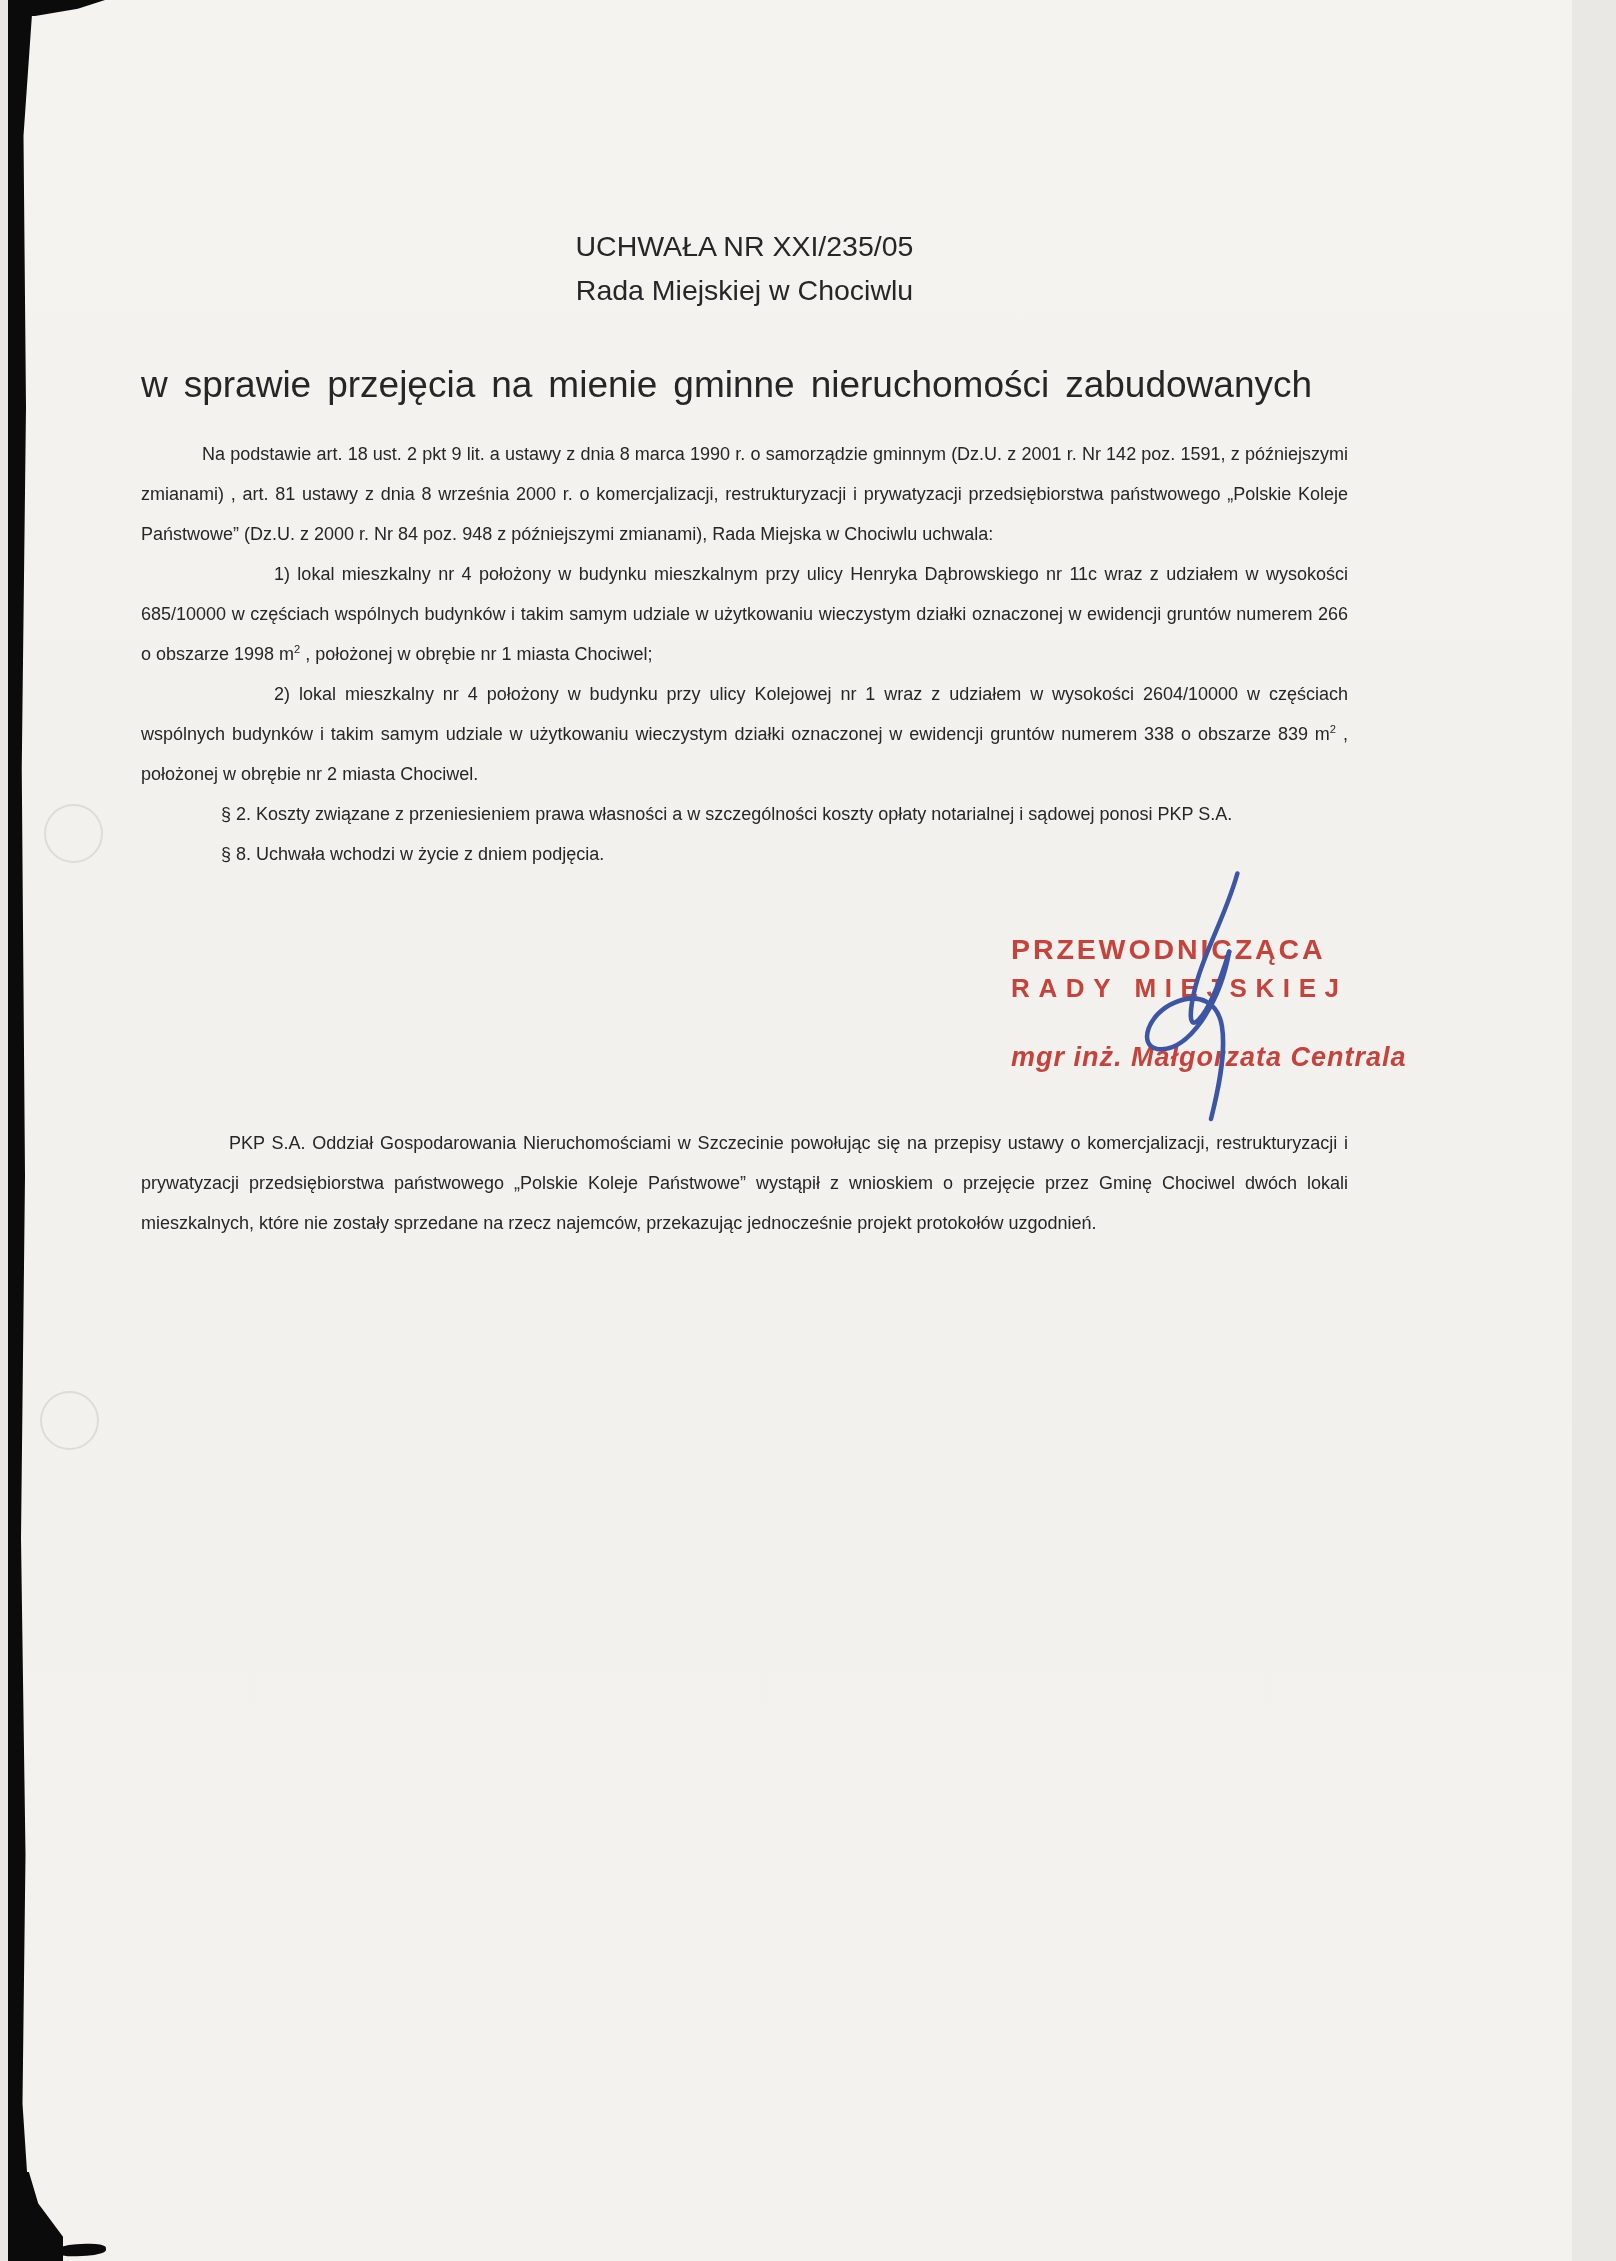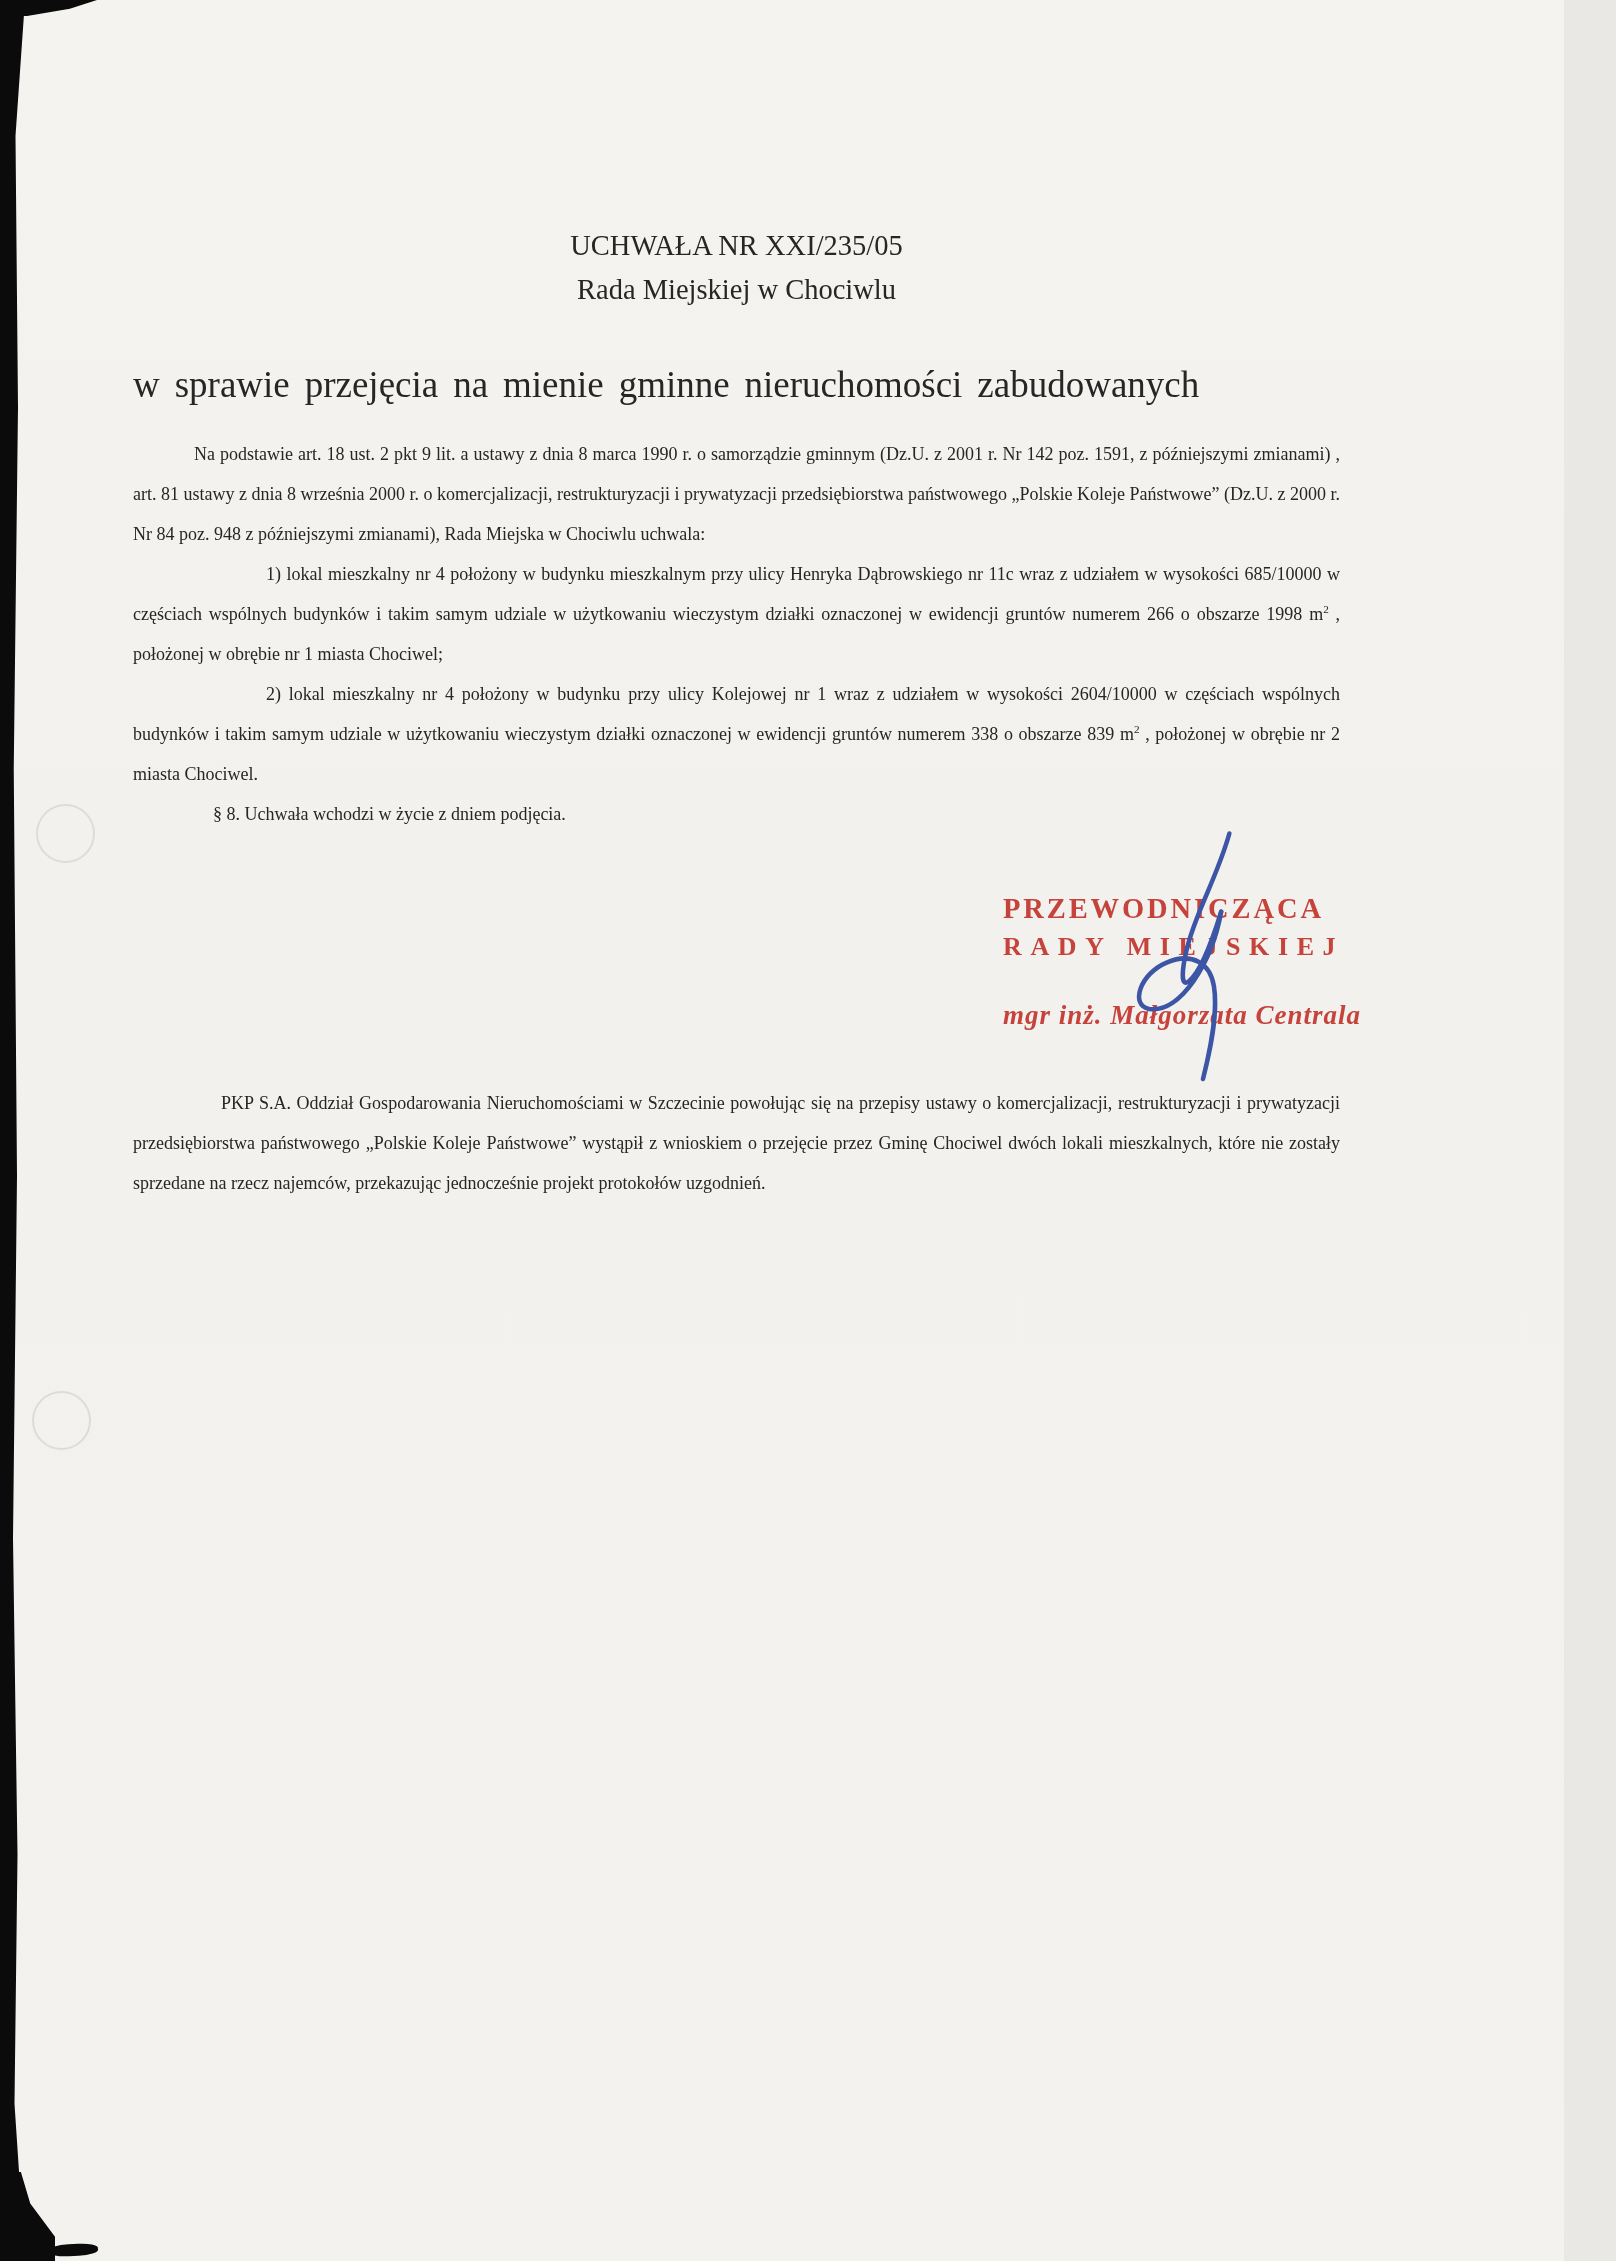--- a/index.html
+++ b/index.html
@@ -6,22 +6,23 @@
     margin: 0;
     padding: 0;
     background: #e9e8e5;
   }
   .page {
     position: relative;
     width: 1564px;
     height: 2262px;
     background: linear-gradient(180deg, #f4f3f0 0%, #f2f1ee 40%, #f3f2ef 100%);
     overflow: hidden;
-    font-family: Liberation Serif, serif;
+    font-family: Liberation Sans, sans-serif;
     color: #262626;
+    margin-left: 8px;
   }
   
   .edge-left {
     position: absolute; left: 0; top: 0; bottom: 0; width: 25px;
     background: #0b0b0b;
     clip-path: polygon(0 0, 100% 0, 62% 6%, 72% 18%, 55% 34%, 68% 52%, 52% 68%, 70% 82%, 58% 93%, 100% 100%, 0 100%);
   }
   .edge-top {
     position: absolute; left: 0; top: 0; width: 97px; height: 16px;
     background: #0b0b0b;
@@ -124,20 +125,21 @@
 
     <p class="subject">w sprawie przejęcia na mienie gminne nieruchomości zabudowanych</p>
 
     <p class="para preamble">Na podstawie art. 18 ust. 2 pkt 9 lit. a ustawy z dnia 8 marca 1990 r. o samorządzie gminnym (Dz.U. z 2001 r. Nr 142 poz. 1591, z późniejszymi zmianami) , art. 81 ustawy z dnia 8 września 2000 r. o komercjalizacji, restrukturyzacji i prywatyzacji przedsiębiorstwa państwowego „Polskie Koleje Państwowe” (Dz.U. z 2000 r. Nr 84 poz. 948 z późniejszymi zmianami), Rada Miejska w Chociwlu uchwala:</p>
 
 
     <p class="para point"><span>1) lokal mieszkalny nr 4 położony w budynku mieszkalnym przy ulicy Henryka Dąbrowskiego nr 11c wraz z udziałem w wysokości 685/10000 w częściach wspólnych budynków i takim samym udziale w użytkowaniu wieczystym działki oznaczonej w ewidencji gruntów numerem 266 o obszarze 1998 m</span><sup>2</sup><span> , położonej w obrębie nr 1 miasta Chociwel;</span></p>
 
     <p class="para point"><span>2) lokal mieszkalny nr 4 położony w budynku przy ulicy Kolejowej nr 1 wraz z udziałem w wysokości 2604/10000 w częściach wspólnych budynków i takim samym udziale w użytkowaniu wieczystym działki oznaczonej w ewidencji gruntów numerem 338 o obszarze 839 m</span><sup>2</sup><span> , położonej w obrębie nr 2 miasta Chociwel.</span></p>
 
+    <p class="para sec">§ 2. Koszty związane z przeniesieniem prawa własności a w szczególności koszty opłaty notarialnej i sądowej ponosi PKP S.A.</p>
 
     <p class="para sec">§ 8. Uchwała wchodzi w życie z dniem podjęcia.</p>
 
     <div class="signature-block">
       <div class="stamp-line1 stamp-red">PRZEWODNICZĄCA</div>
       <div class="stamp-line2 stamp-red">RADY MIEJSKIEJ</div>
       <div class="stamp-name stamp-red">mgr inż. Małgorzata Centrala</div>
       <svg class="handwritten" viewBox="0 0 220 280" xmlns="http://www.w3.org/2000/svg">
         <path d="M150 8 C 136 58, 112 96, 103 136 C 98 157, 96 177, 105 171 C 119 160, 133 120, 141 94" fill="none" stroke="#3c55a5" stroke-width="5" stroke-linecap="round"></path>
         <path d="M141 94 C 131 150, 96 206, 62 201 C 40 197, 52 162, 81 150 C 109 138, 129 151, 133 176 C 138 207, 128 250, 121 278" fill="none" stroke="#3c55a5" stroke-width="5" stroke-linecap="round"></path>

